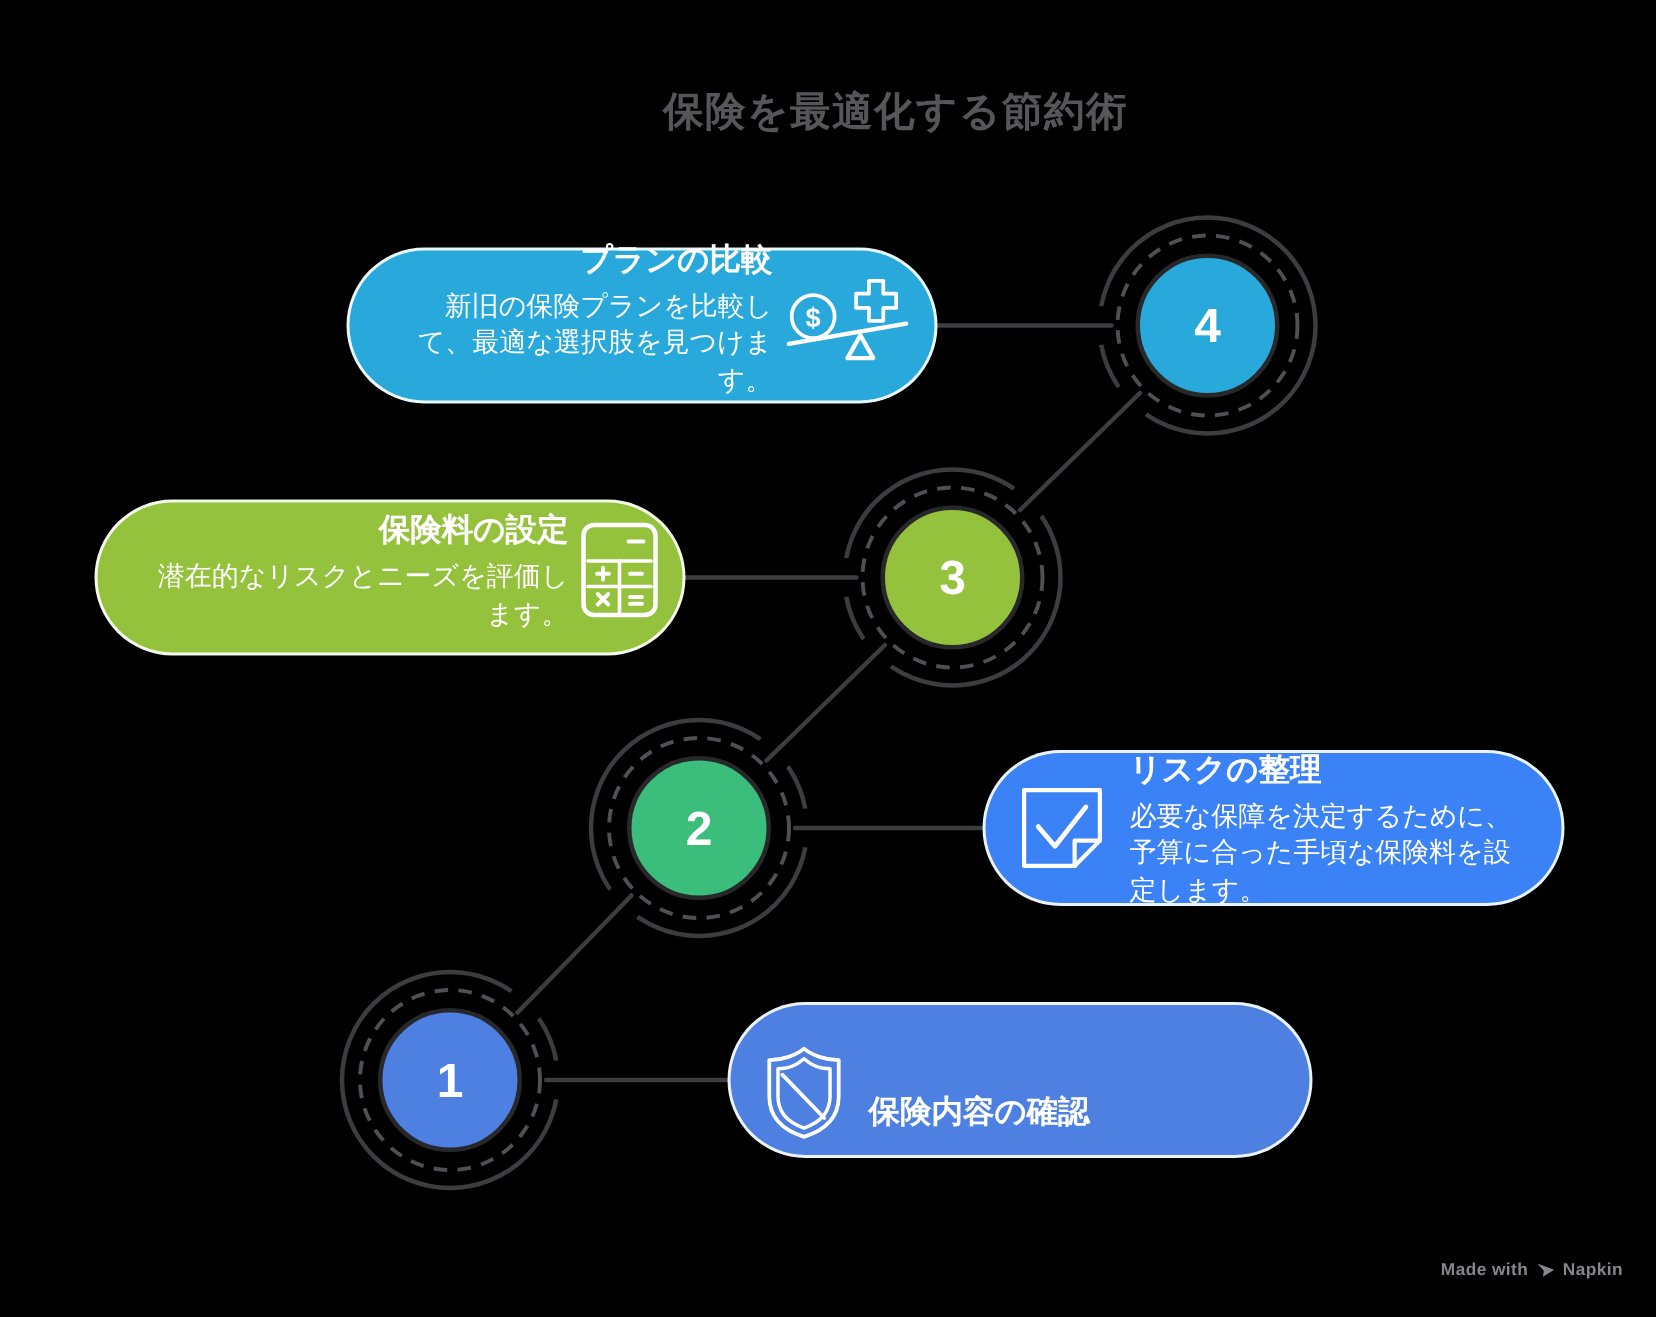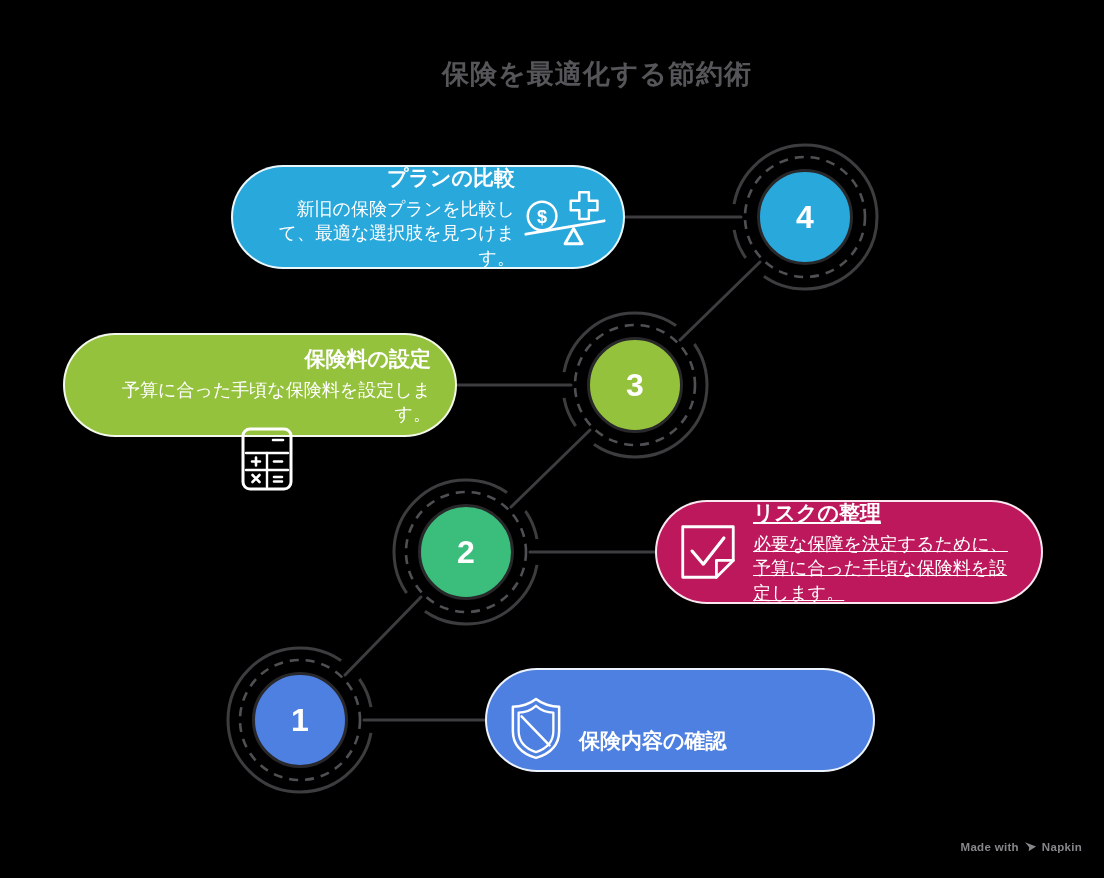--- a/index.html
+++ b/index.html
@@ -23,26 +23,26 @@
   }
   .node-1{left:252px;top:672px;} .node-2{left:418px;top:504px;}
   .node-3{left:587px;top:337px;} .node-4{left:757px;top:169px;}
   .card{
     position:absolute;height:104px;border-radius:52px;box-sizing:border-box;
     border:2px solid rgba(255,255,255,0.9);display:flex;align-items:center;color:#fff;
   }
   .card .txt{flex:1;min-width:0;}
   .card .ttl{font-size:21px;font-weight:bold;margin-bottom:5px;}
   .card .dsc{font-size:18px;line-height:1.35;}
-  .card-left{padding:10px 16px 10px 30px;}
+  .card-left{padding:0 16px 10px 30px;}
   .card-left .txt{text-align:right;margin-right:8px;}
   .card-right{padding:10px 20px 10px 22px;}
   .card-right .txt{text-align:left;margin-left:16px;}
   .card-4{left:231px;top:165px;width:394px;}
-  .card-3{left:63px;top:333px;width:394px;flex-direction:column;}
+  .card-3{left:63px;top:333px;width:394px;}
   .card-2{left:655px;top:500px;width:388px;}
   .card-1{left:485px;top:668px;width:390px;align-items:flex-end;}
   .icon{flex:0 0 auto;display:flex;align-items:center;justify-content:center;}
   .icon svg{stroke:#fff;fill:none;stroke-width:3;stroke-linecap:round;stroke-linejoin:round;}
   .watermark{
     position:absolute;right:22px;top:841px;display:flex;align-items:center;gap:5px;
     color:#87878B;font-size:11.5px;font-weight:600;letter-spacing:.3px;justify-content:center;
   }
 </style>
 </head>
@@ -110,38 +110,38 @@
         <circle cx="20" cy="32" r="15" stroke-width="2.6"></circle>
         <text x="20" y="39" text-anchor="middle" font-size="19" font-weight="bold" fill="#fff" stroke="none">$</text>
         <path d="M59,7 h10 v9 h9 v10 h-9 v9 h-10 v-9 h-9 v-10 h9 Z" stroke-width="2.6"></path>
       </svg>
     </div>
   </div>
 
   <div class="card card-left card-3" style="background: rgb(149, 194, 61);">
     <div class="txt">
       <div class="ttl">保険料の設定</div>
-      <div class="dsc">予算に合った手頃な保険料を設定します。</div>
+      <div class="dsc">潜在的なリスクとニーズを評価します。</div>
     </div>
     <div class="icon">
       <svg width="52" height="64" viewBox="0 0 52 64">
         <rect x="2" y="2" width="48" height="60" rx="7"></rect>
         <path d="M32,13 h10" stroke-width="2.6"></path>
         <path d="M5,26 H47" stroke-width="2.4"></path>
         <path d="M26,26 V60" stroke-width="2.4"></path>
         <path d="M5,43 H47" stroke-width="2.4"></path>
         <path d="M11,34.5 h8 M15,30.5 v8" stroke-width="2.6"></path>
         <path d="M33,34.5 h8" stroke-width="2.6"></path>
         <path d="M11.5,48 l7,7 M18.5,48 l-7,7" stroke-width="2.6"></path>
         <path d="M33,50 h8 M33,54.5 h8" stroke-width="2.6"></path>
       </svg>
     </div>
   </div>
 
-  <div class="card card-right card-2" style="background: #be185d; text-decoration: underline;">
+  <div class="card card-right card-2" style="background: #3b82f6;">
     <div class="icon">
       <svg width="58" height="58" viewBox="0 0 62 62">
         <path d="M4,4 H58 V40 L40,58 H4 Z"></path>
         <path d="M40,58 V40 H58"></path>
         <path d="M14,30 L26,44 L48,16" stroke-width="3.4"></path>
       </svg>
     </div>
     <div class="txt">
       <div class="ttl">リスクの整理</div>
       <div class="dsc">必要な保障を決定するために、予算に合った手頃な保険料を設定します。</div>

